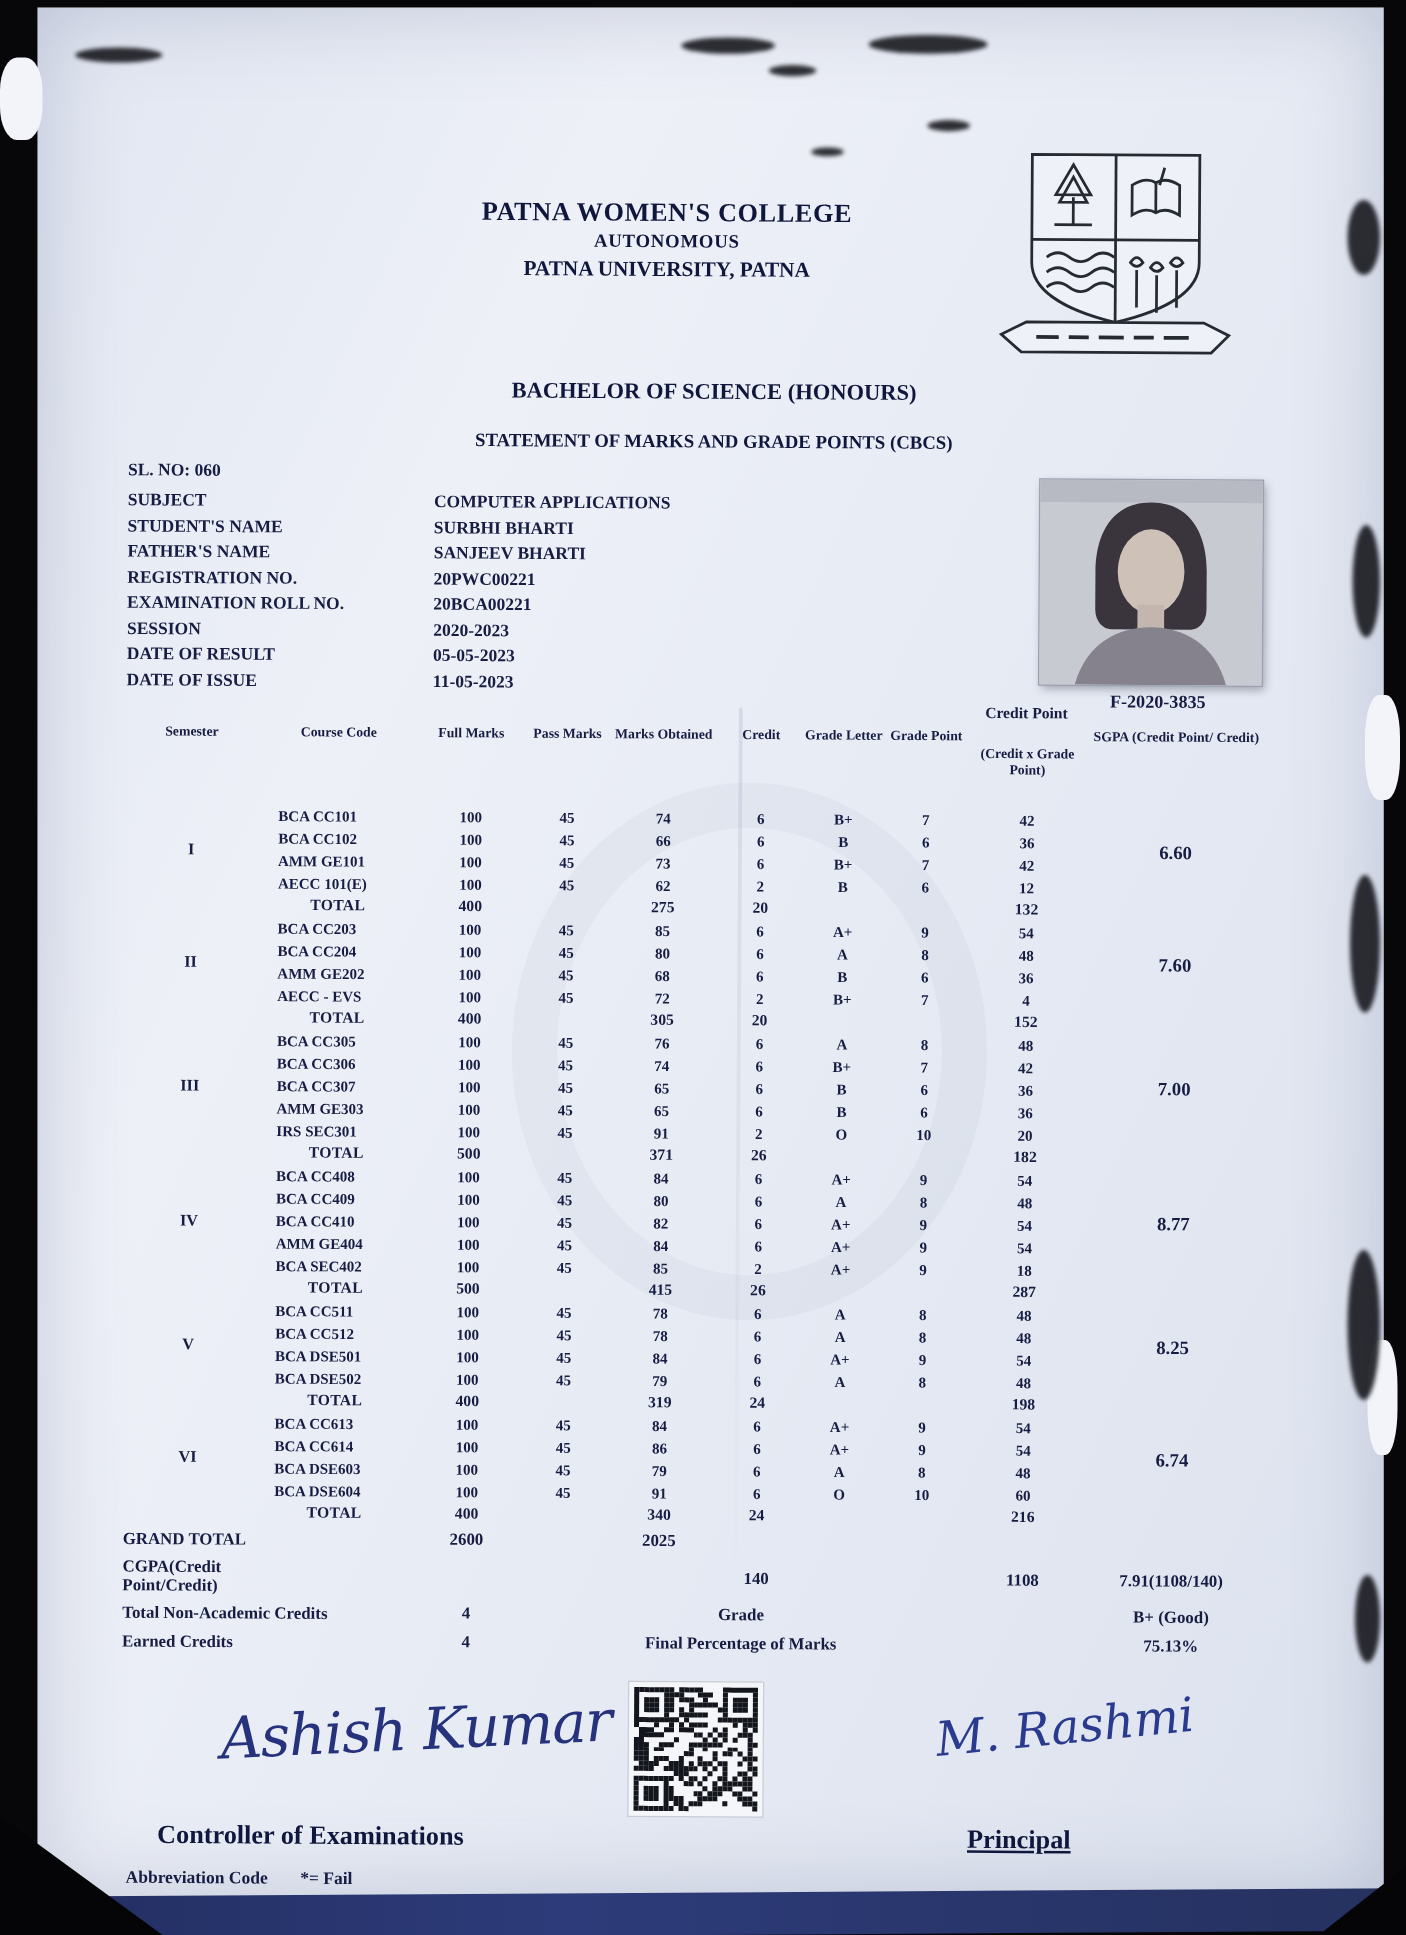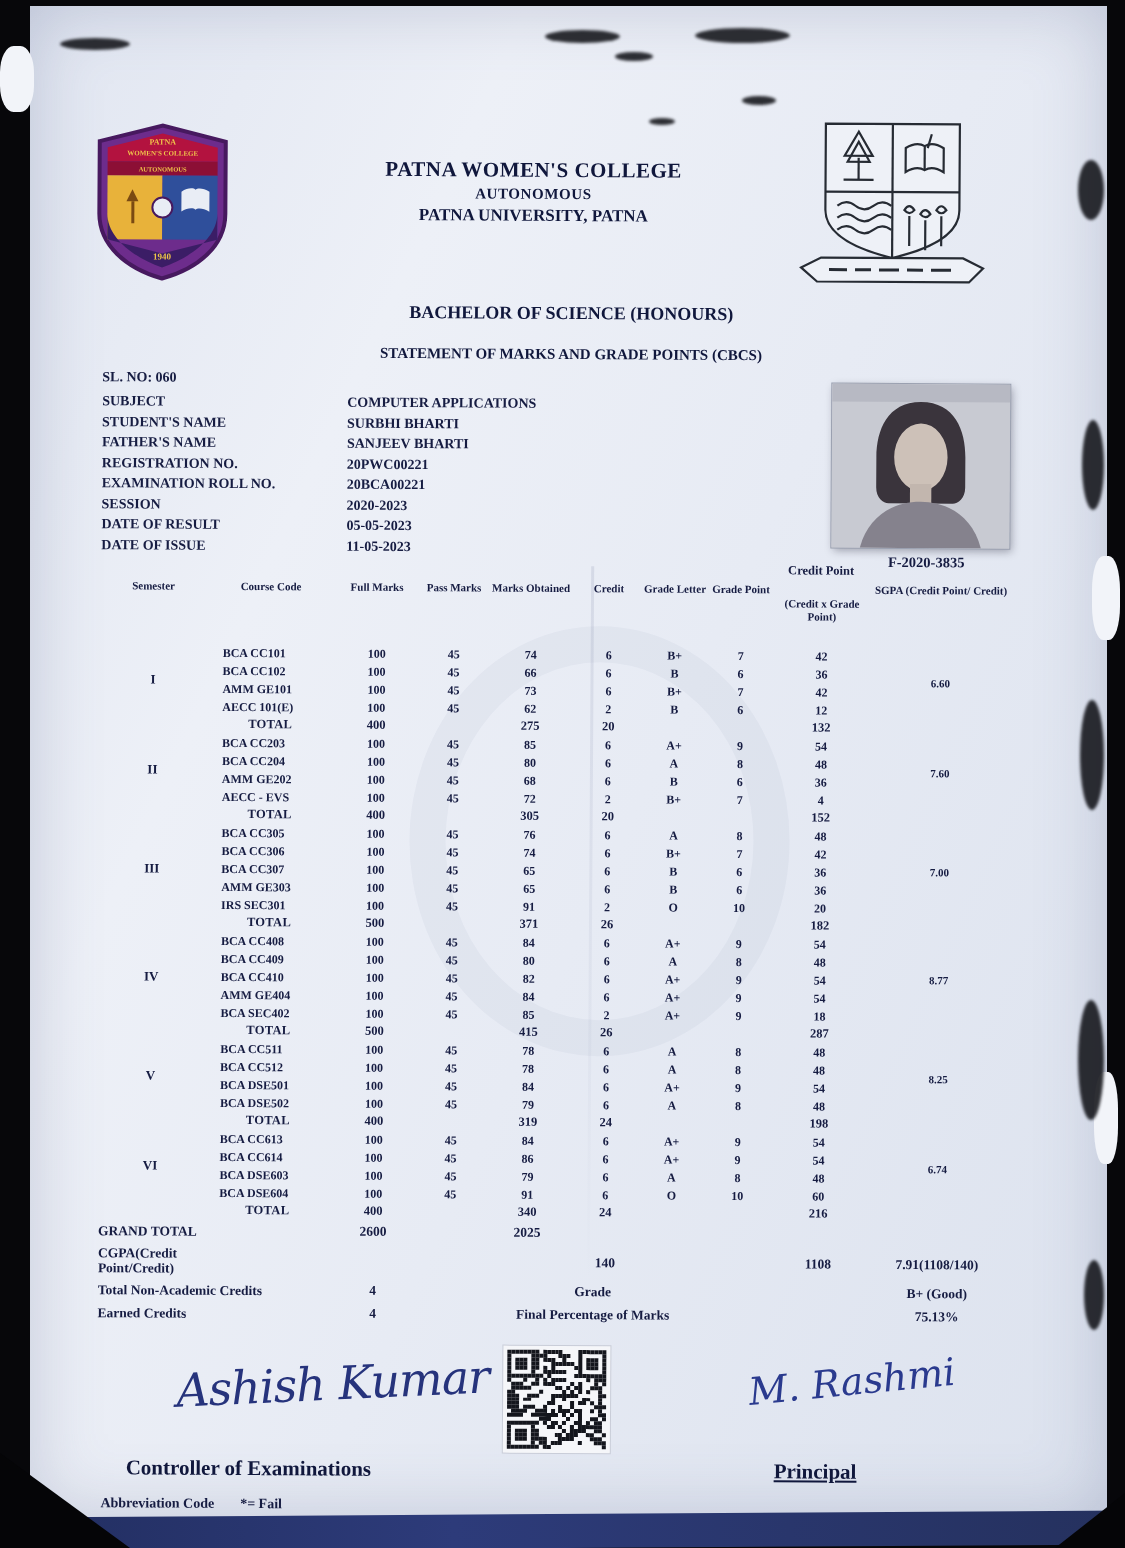--- a/index.html
+++ b/index.html
@@ -46,21 +46,21 @@
                         font-weight:700; font-size:12.5px; }
   .marks-table { position:absolute; left:65px; top:574px; width:915px;
                  border-collapse:collapse; table-layout:fixed; color:#161c42; }
   .marks-table th { font-size:11px; font-weight:700; vertical-align:top; line-height:1.18;
                     padding-top:2px; height:66px; text-align:center; }
   .marks-table th.th-cp { padding-top:16px; }
   .marks-table td { font-size:12px; font-weight:700; text-align:center; height:18px;
                     vertical-align:middle; line-height:1.05; padding:0; }
   .marks-table td.course { text-align:left; padding-left:12px; }
   .marks-table td.sem { font-size:13px; }
-  .marks-table td.sgpa { font-size:11px; }
+  .marks-table td.sgpa { font-size:15px; }
   .marks-table td.total-label { font-size:12.5px; letter-spacing:.3px; }
   .marks-table tr.total-row td { font-size:12.5px; }
   .marks-table tr.summary-row td { height:23px; font-size:13.5px; }
   .marks-table tr.cgpa-row td { height:36px; }
   .marks-table td.left-label { text-align:left; padding-left:6px; line-height:1.12; }
   .marks-table tr.cgpa-row td.left-label { padding-right:175px; }
 
   
   .sig { font-family:"DejaVu Serif", serif; font-style:italic; position:absolute; white-space:nowrap; }
   .sig-controller { left:150px; top:1352px; font-size:46px; color:#26337c; transform:rotate(-3deg);
@@ -90,38 +90,20 @@
 </style>
 </head>
 <body>
 
 <div class="paper">
   <div class="tilt">
 
     <div class="watermark"></div>
     <div class="fold"></div>
 
-    <div class="logo-box">
-      <svg viewBox="0 0 142 164" width="142" height="164">
-        <path d="M8 22 L71 6 L134 22 V94 C134 126 107 149 71 159 C35 149 8 126 8 94 Z" fill="#6d2c8c" stroke="#47195f" stroke-width="4"></path>
-        <path d="M16 28 L71 14 L126 28 V42 L16 42 Z" fill="#b3123f"></path>
-        <text x="71" y="25" text-anchor="middle" font-size="8" font-weight="bold" fill="#f0c44a">PATNA</text>
-        <text x="71" y="36" text-anchor="middle" font-size="7" font-weight="bold" fill="#f0c44a">WOMEN'S COLLEGE</text>
-        <rect x="16" y="42" width="110" height="14" fill="#8c0f35"></rect>
-        <text x="71" y="52" text-anchor="middle" font-size="6.5" font-weight="bold" fill="#f0c44a">AUTONOMOUS</text>
-        <rect x="16" y="56" width="55" height="64" fill="#e8b23a"></rect>
-        <rect x="71" y="56" width="55" height="64" fill="#2f4f9b"></rect>
-        <path d="M41 70 l6 12 h-12 Z" fill="#7a4a12"></path>
-        <rect x="40" y="82" width="3" height="22" fill="#7a4a12"></rect>
-        <path d="M90 72 c6-4 12-4 14-2 c2-2 8-2 14 2 v20 c-6-4 -12-4 -14-2 c-2-2 -8-2 -14 2 Z" fill="#e9edf5"></path>
-        <circle cx="71" cy="88" r="10" fill="#e9edf5" stroke="#47195f" stroke-width="2"></circle>
-        <path d="M16 120 L71 134 L126 120 V94 C126 118 100 138 71 148 C42 138 16 118 16 94 Z" fill="#3b1d66"></path>
-        <text x="71" y="140" text-anchor="middle" font-size="9" font-weight="bold" fill="#f0c44a">1940</text>
-      </svg>
-    </div>
 
     <div class="crest-box">
       <svg viewBox="0 0 238 178" width="238" height="178" fill="none" stroke="#262b33" stroke-width="2.2">
         <path d="M52 8 H186 V94 C186 116 161 132 119 142 C77 132 52 116 52 94 Z" fill="#eef1f7"></path>
         <line x1="119" y1="8" x2="119" y2="141"></line>
         <line x1="52" y1="76" x2="186" y2="76"></line>
         <line x1="85" y1="42" x2="85" y2="64"></line>
         <path d="M85 16 L71 40 H99 Z"></path>
         <path d="M85 26 L74 46 H96 Z"></path>
         <line x1="70" y1="64" x2="100" y2="64"></line>

